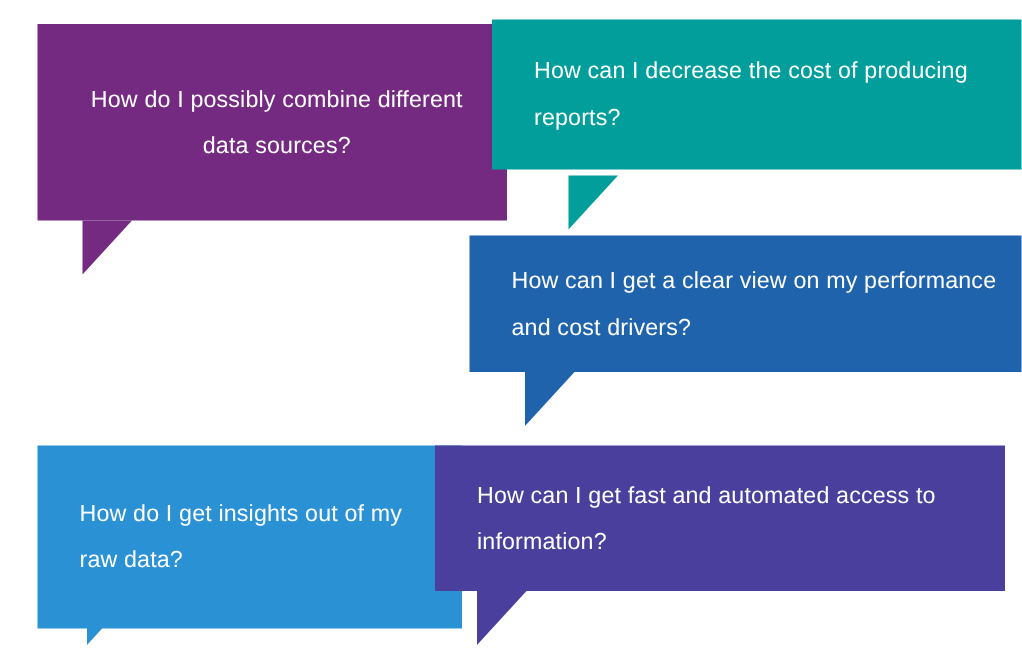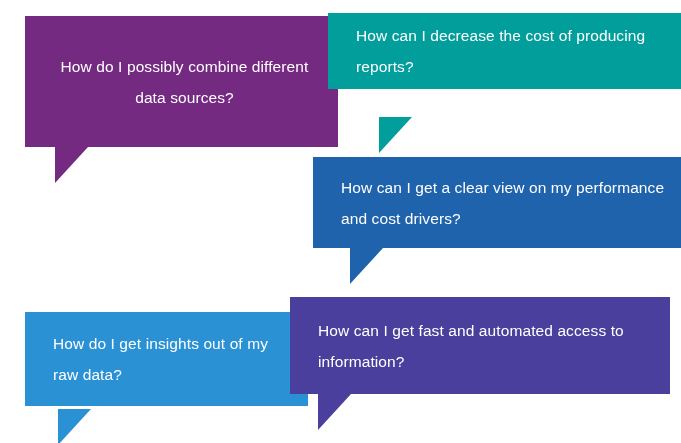--- a/index.html
+++ b/index.html
@@ -60,33 +60,33 @@
 </head>
 <body>
 
 <div id="canvas" style="background: rgb(255, 255, 255);">
     <div class="bubble" style="left: 25px; top: 16px; width: 263px; height: 131px; color: rgb(117, 42, 129); text-align: center;">
       <div class="bubble-body" style="background: rgb(117, 42, 129); padding-left: 28px; padding-right: 22px;">
         <div class="bubble-text" style="color: rgb(255, 255, 255);">How do I possibly combine different data sources?</div>
       </div>
       <div class="tail tail-left" style="top: 131px; left: 30px;"></div>
     </div>
-    <div class="bubble" style="left: 328px; top: 13px; width: 328px; height: 76px; color: rgb(1, 158, 155);">
+    <div class="bubble" style="left: 328px; top: 13px; width: 328px; height: 100px; color: rgb(1, 158, 155);">
       <div class="bubble-body" style="background: rgb(1, 158, 155); padding-left: 28px; padding-right: 22px;">
         <div class="bubble-text" style="color: rgb(255, 255, 255);">How can I decrease the cost of producing reports?</div>
       </div>
       <div class="tail tail-right" style="top: 104px; left: 51px;"></div>
     </div>
     <div class="bubble" style="left: 313px; top: 157px; width: 332px; height: 91px; color: rgb(32, 99, 173);">
       <div class="bubble-body" style="background: rgb(32, 99, 173); padding-left: 28px; padding-right: 22px;">
         <div class="bubble-text" style="color: rgb(255, 255, 255);">How can I get a clear view on my performance and cost drivers?</div>
       </div>
       <div class="tail tail-left" style="top: 91px; left: 37px;"></div>
     </div>
-    <div class="bubble" style="left: 25px; top: 297px; width: 233px; height: 94px; color: rgb(42, 145, 212); margin-top: 15px;">
+    <div class="bubble" style="left: 25px; top: 297px; width: 233px; height: 122px; color: rgb(42, 145, 212);">
       <div class="bubble-body" style="background: rgb(42, 145, 212); padding-left: 28px; padding-right: 22px;">
         <div class="bubble-text" style="color: rgb(255, 255, 255);">How do I get insights out of my raw data?</div>
       </div>
       <div class="tail tail-right" style="top: 97px; left: 33px;"></div>
     </div>
     <div class="bubble" style="left: 290px; top: 297px; width: 330px; height: 97px; color: rgb(74, 63, 156);">
       <div class="bubble-body" style="background: rgb(74, 63, 156); padding-left: 28px; padding-right: 22px;">
         <div class="bubble-text" style="color: rgb(255, 255, 255);">How can I get fast and automated access to information?</div>
       </div>
       <div class="tail tail-left" style="top: 97px; left: 28px;"></div>

